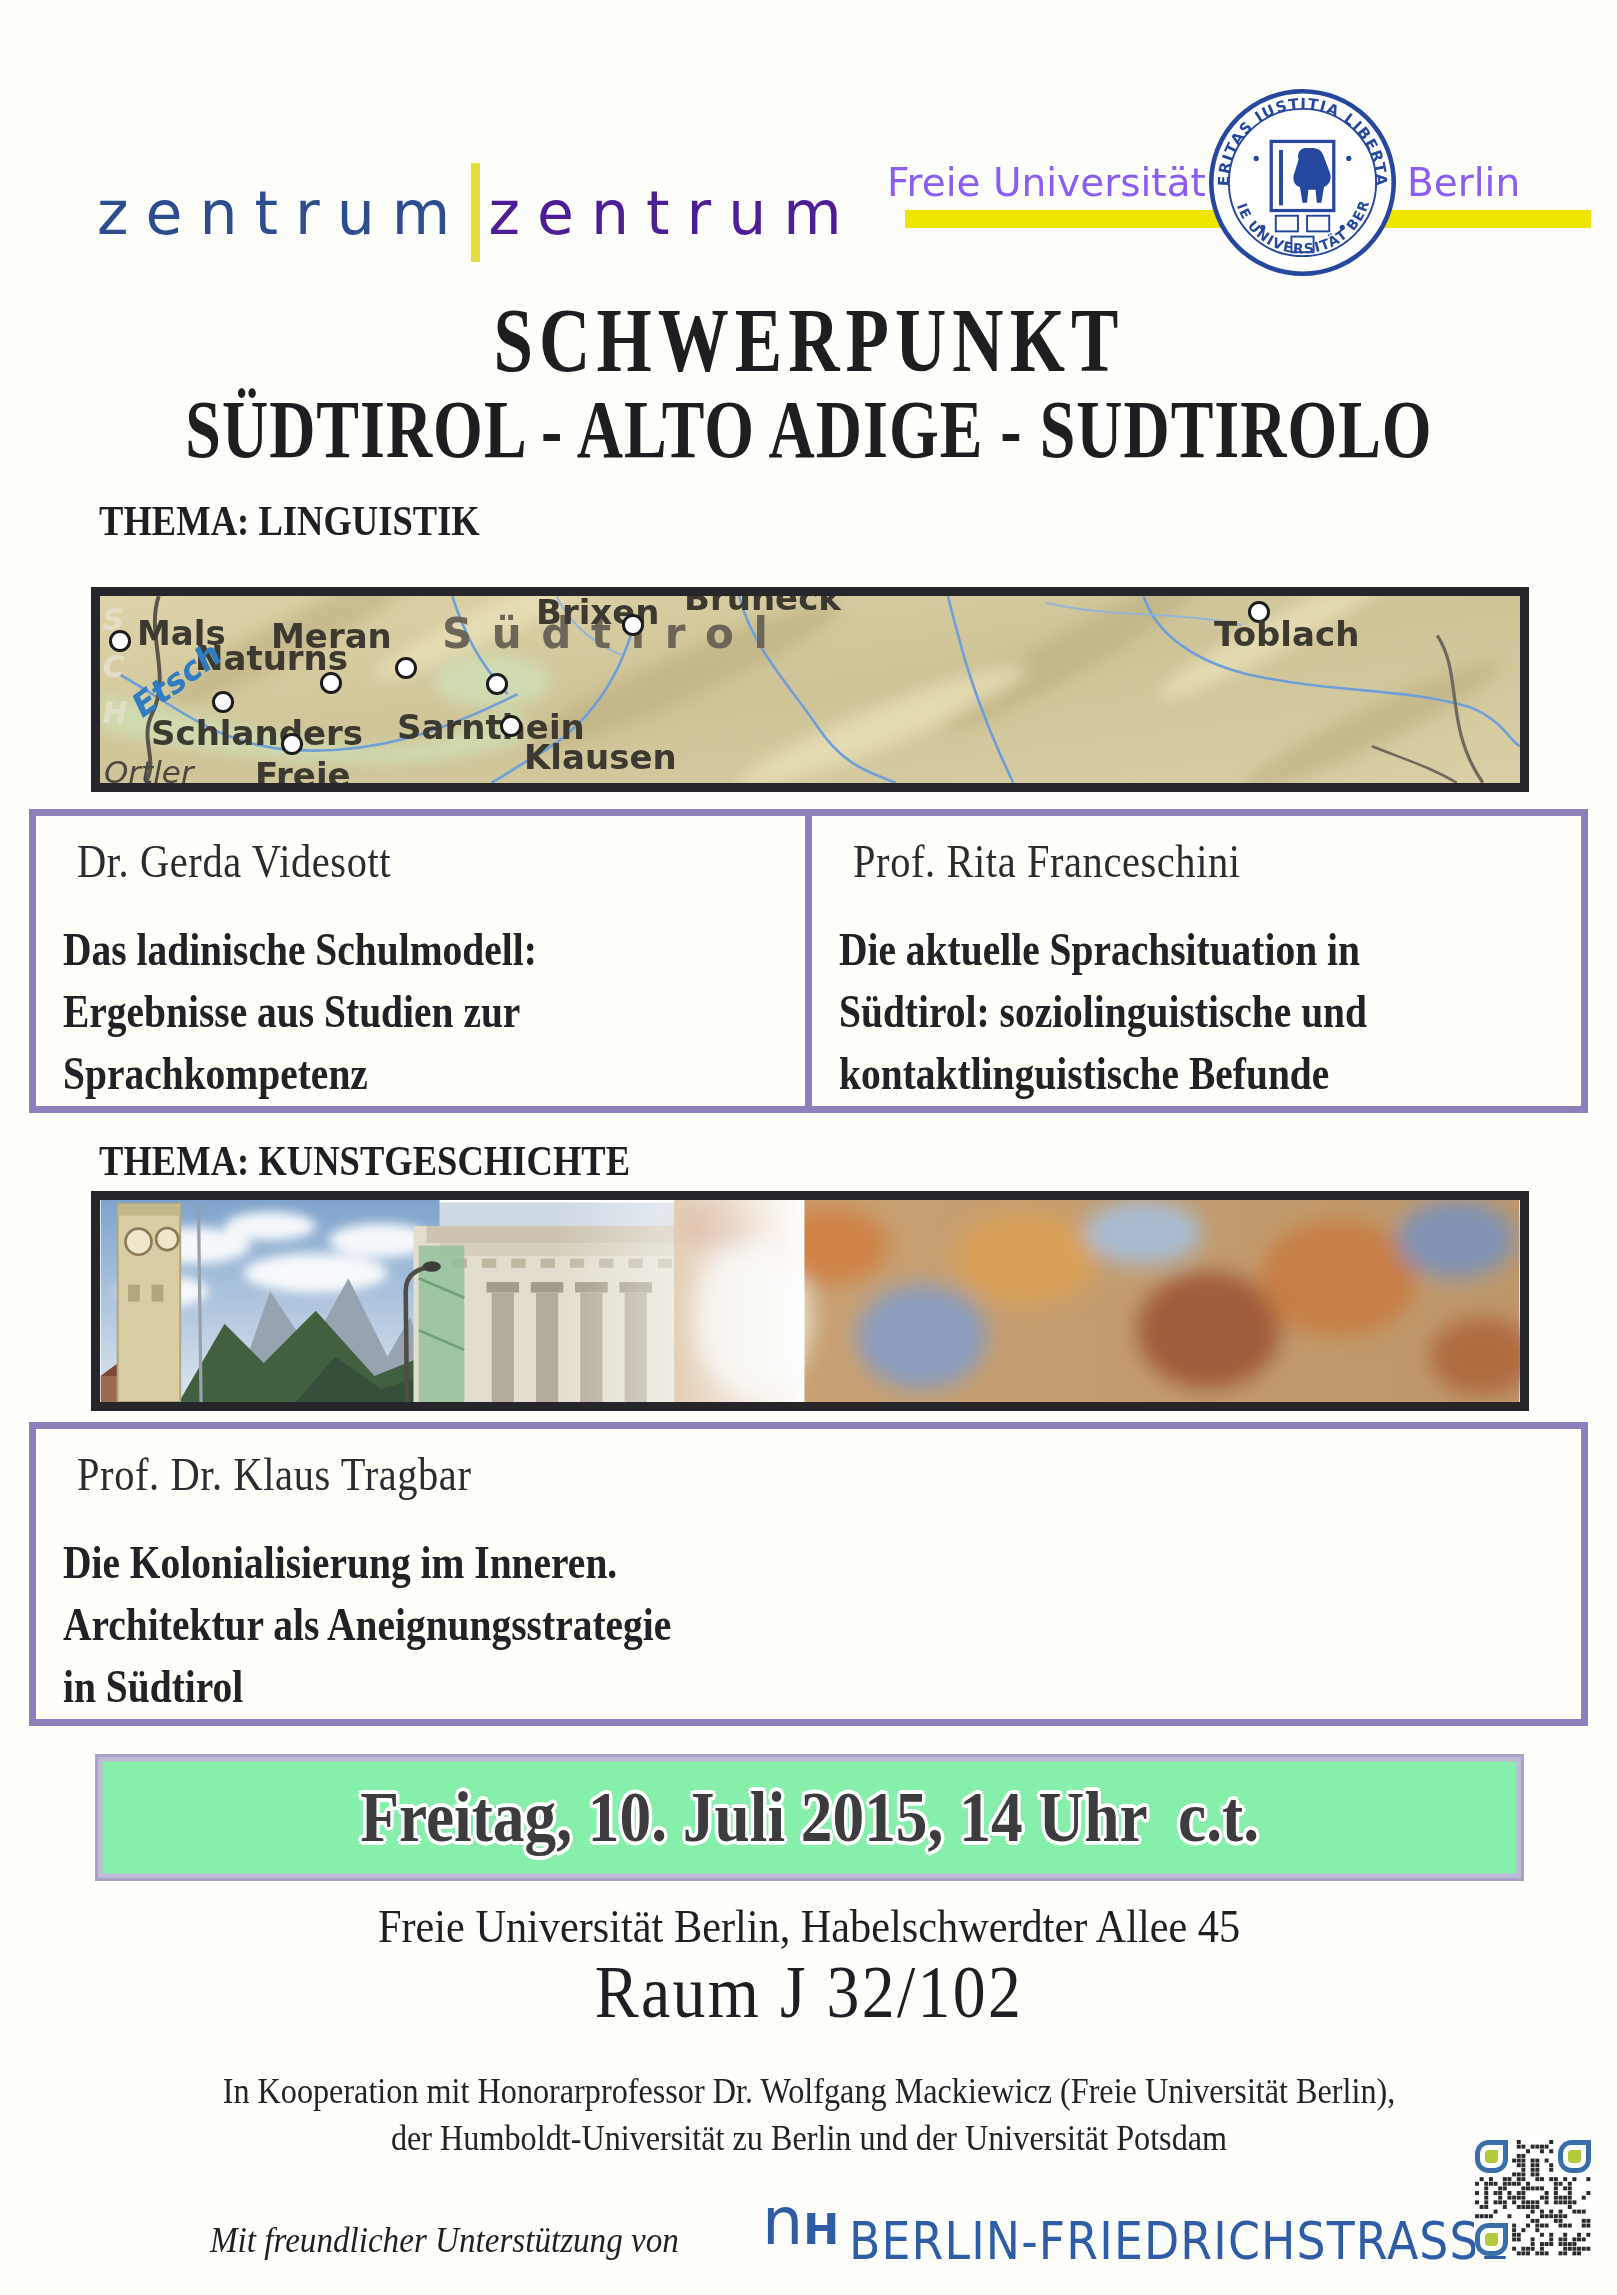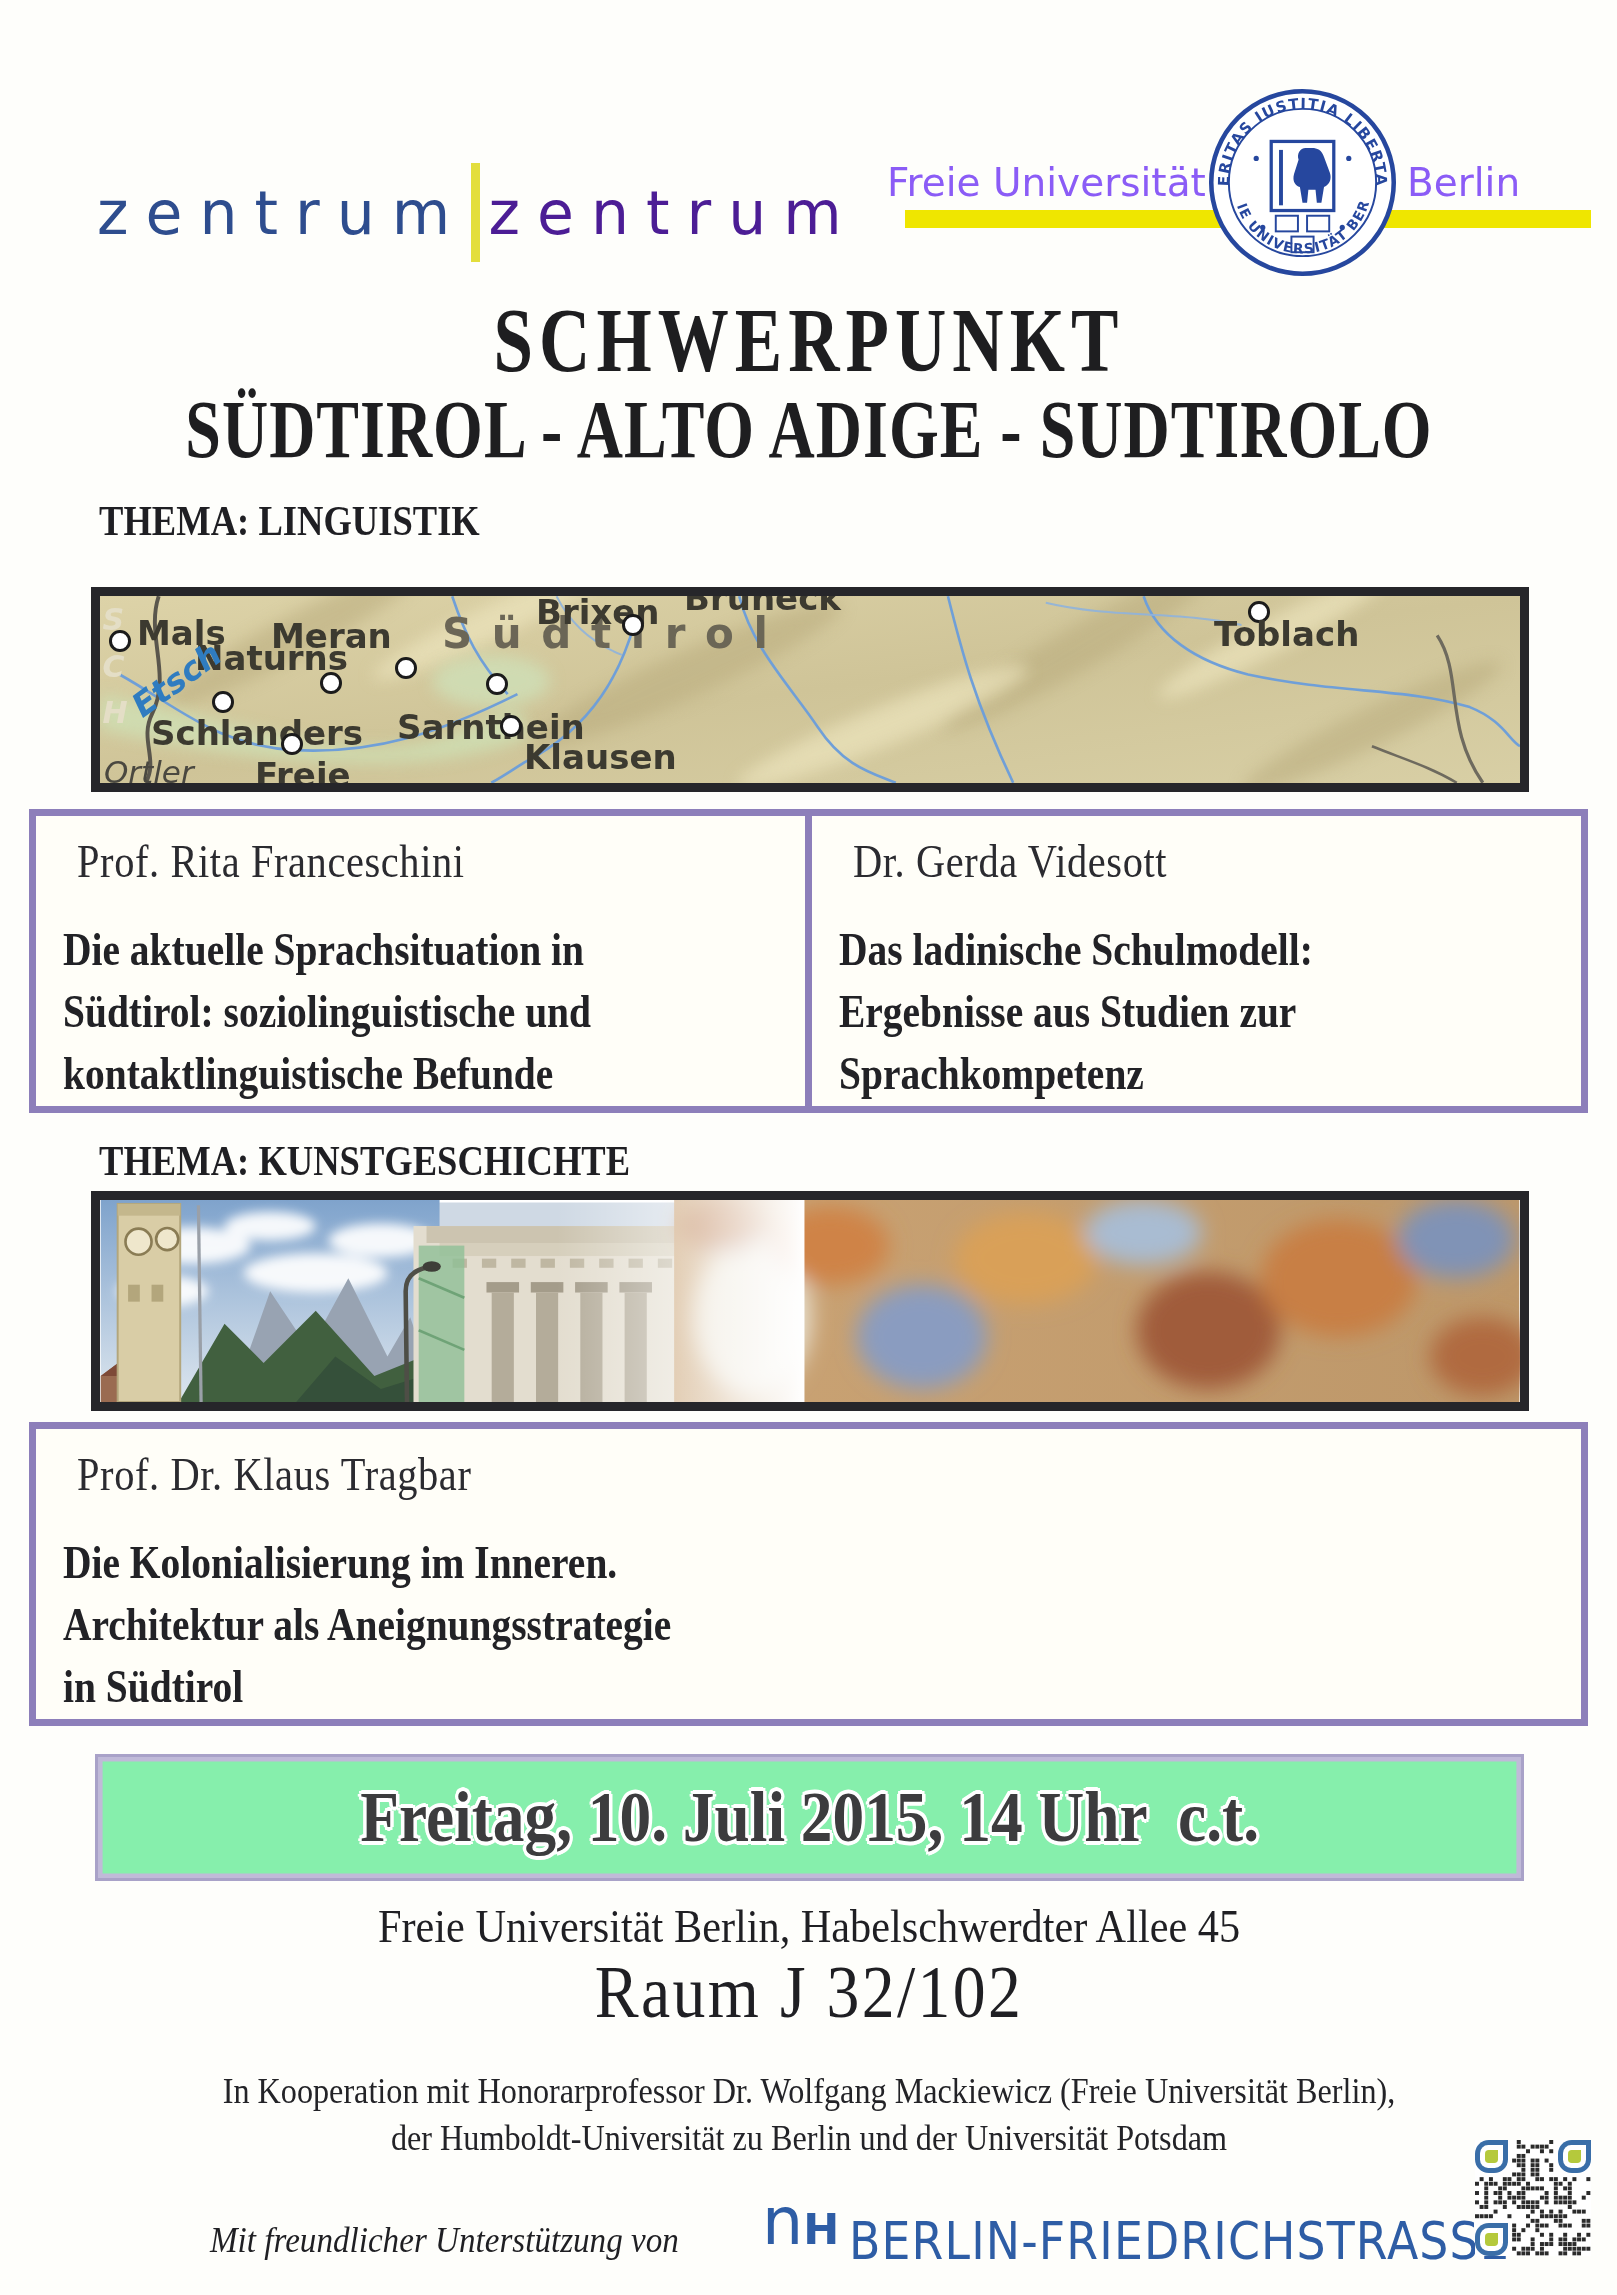--- a/index.html
+++ b/index.html
@@ -216,30 +216,30 @@
     <div class="map-dot" style="left:386px;top:77px;"></div>
     <div class="map-label" style="left:297px;top:111px;">Sarnthein</div>
     <div class="map-dot" style="left:400px;top:119px;"></div>
     <div class="map-label" style="left:424px;top:121px;margin-top:20px;">Klausen</div>
 
     <div class="map-label map-peak" style="left:3.9px;top:158px;">Ortler</div>
   </div>
 
   <div class="box-row" id="row1">
     <div class="cell">
+      <div class="speaker">Dr. Gerda Videsott</div>
+      <div class="talk">Das ladinische Schulmodell:
+Ergebnisse aus Studien zur
+Sprachkompetenz</div>
+    </div>
+    <div class="cell">
       <div class="speaker">Prof. Rita Franceschini</div>
       <div class="talk">Die aktuelle Sprachsituation in
 Südtirol: soziolinguistische und
 kontaktlinguistische Befunde</div>
-    </div>
-    <div class="cell">
-      <div class="speaker">Dr. Gerda Videsott</div>
-      <div class="talk">Das ladinische Schulmodell:
-Ergebnisse aus Studien zur
-Sprachkompetenz</div>
     </div>
   </div>
 
   <div class="thema" id="thema2">THEMA: KUNSTGESCHICHTE</div>
 
   <div class="strip" id="photo-strip">
     <svg width="1420" height="202" viewBox="0 0 2177 310">
       <defs>
         <linearGradient id="sky" x1="0" y1="0" x2="0" y2="1">
           <stop offset="0" stop-color="#7fa3cc"></stop>

